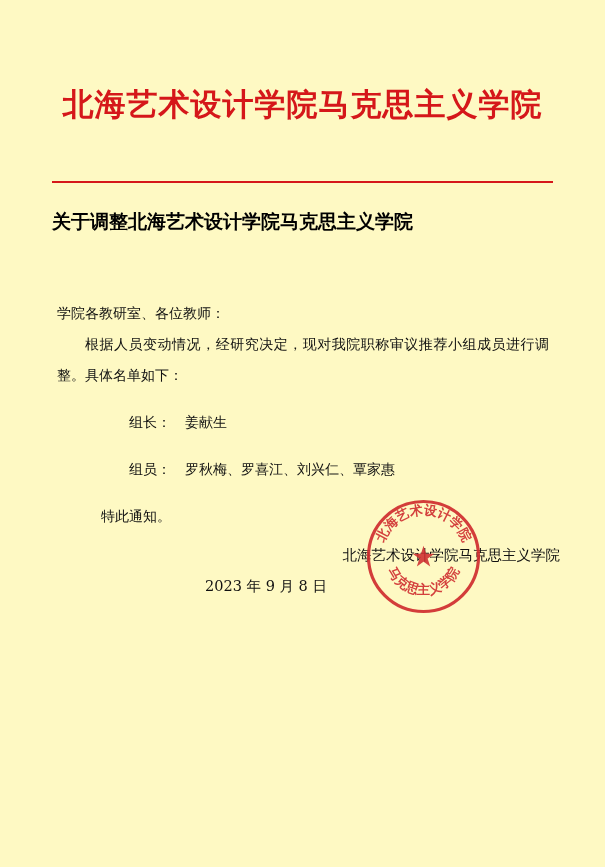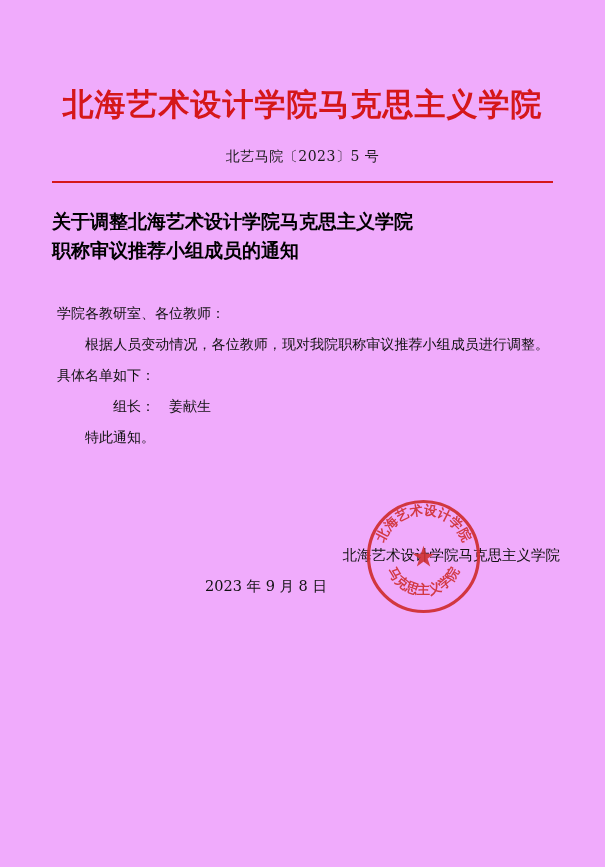--- a/index.html
+++ b/index.html
@@ -14,21 +14,21 @@
     font-family: "DejaVu Serif", "Liberation Serif", serif;
     overflow: hidden;
   }
 
   .page {
     position: absolute;
     left: 0;
     top: 0;
     width: 605px;
     height: 867px;
-    background: #f0abfc;
+    background: #fef9c3;
   }
 
   
   .letterhead {
     position: absolute;
     left: 0;
     top: 84px;
     width: 605px;
     text-align: center;
   }
@@ -87,21 +87,21 @@
   }
   .salutation {
     margin: 0 0 0 0;
   }
   .para {
     margin: 0;
     text-indent: 2em;
     text-align: justify;
   }
   .roster-line {
-    margin: 0;
+    margin: 16px;
     text-indent: 2em;
   }
   .roster-label {
     display: inline-block;
   }
   .roster-gap {
     display: inline-block;
     width: 14px;
   }
 
@@ -139,38 +139,39 @@
 </style>
 </head>
 <body>
 
 <div class="page">
 
   <div class="letterhead">
     <div class="letterhead-title">北海艺术设计学院马克思主义学院</div>
   </div>
 
-  <div class="doc-number">北艺马院〔2023〕5 号</div>
 
   <div class="red-rule"></div>
 
   <div class="doc-title">
     <div>关于调整北海艺术设计学院马克思主义学院</div>
-    <div>职称审议推荐小组成员的通知</div>
   </div>
 
   <div class="body-block">
     <p class="salutation">学院各教研室、各位教师：</p>
 
-    <p class="para">根据人员变动情况，各位教师，现对我院职称审议推荐小组成员进行调整。具体名单如下：</p>
+    <p class="para">根据人员变动情况，经研究决定，现对我院职称审议推荐小组成员进行调整。具体名单如下：</p>
 
     <p class="roster-line">
       <span class="roster-label">组长：</span><span class="roster-gap"></span><span>姜献生</span>
     </p>
 
+    <p class="roster-line">
+      <span class="roster-label">组员：</span><span class="roster-gap"></span><span>罗秋梅、罗喜江、刘兴仁、覃家惠</span>
+    </p>
 
     <p class="roster-line">特此通知。</p>
   </div>
 
   <div class="signature">
     <div class="sign-org">北海艺术设计学院马克思主义学院</div>
     <div class="sign-date">2023 年 9 月 8 日</div>
   </div>
 
   <div class="seal">

